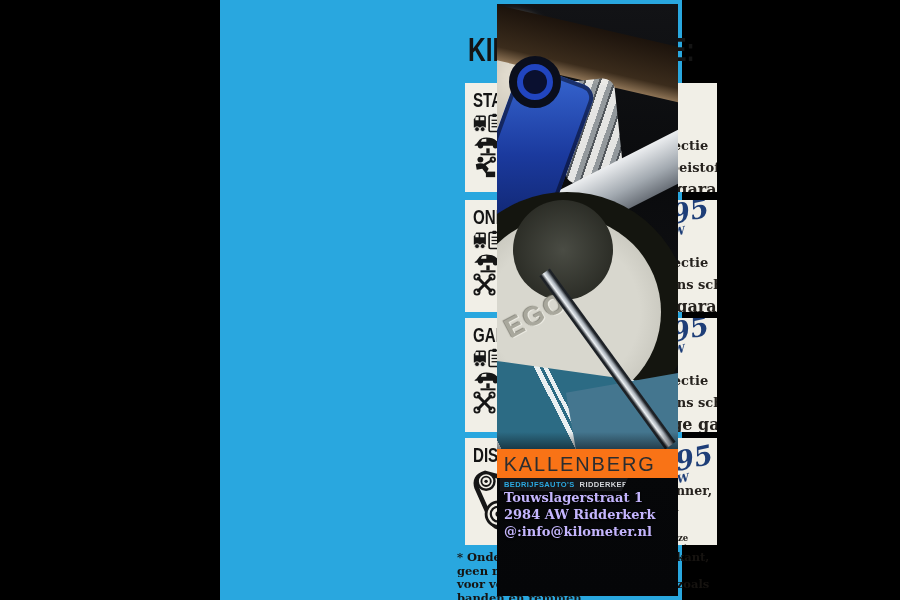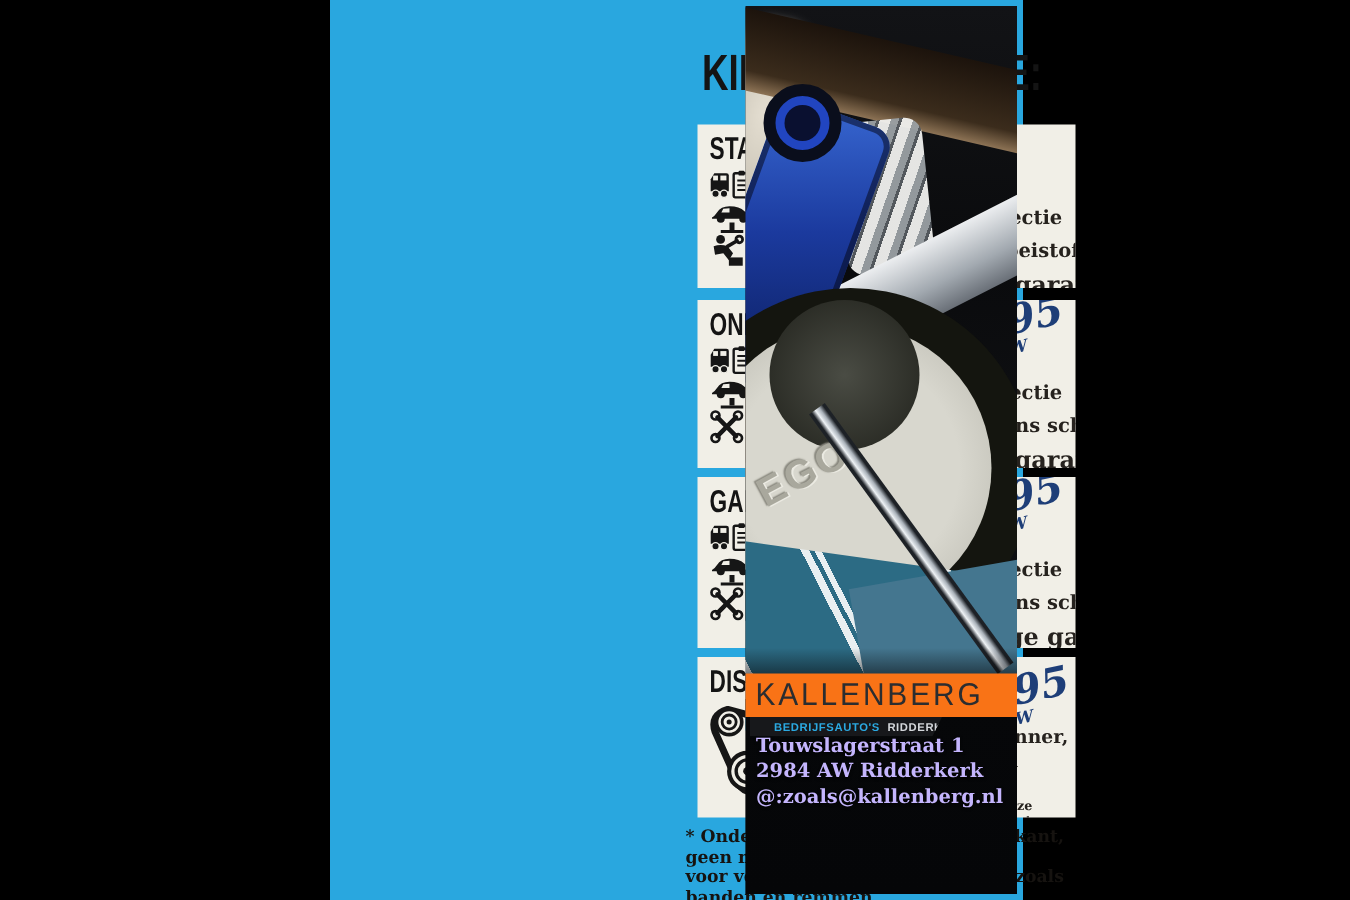--- a/index.html
+++ b/index.html
@@ -71,21 +71,21 @@
   .ph-dark-bottom{left:0;top:428px;width:181px;height:164px;
                   background:linear-gradient(180deg,rgba(6,7,9,0) 0,#060709 34px,#050608 100%);}
   
   #logo-white{position:absolute;left:497px;top:449px;width:181px;height:29px;background:#f97316;
               display:flex;align-items:center;}
   #logo-text{font-family:"Liberation Sans",sans-serif;font-weight:normal;font-size:21px;color:#2b2d30;
              letter-spacing:2px;padding-left:7px;transform:scaleX(0.95);transform-origin:0 50%;white-space:nowrap;}
   #logo-dark{position:absolute;left:500px;top:478px;width:128px;height:13px;background:#17181b;
              clip-path:polygon(0 0,100% 0,95% 100%,0 100%);display:flex;align-items:center;
              font-size:7.5px;font-weight:bold;letter-spacing:.4px;}
-  #logo-sub-left{color:#2ba9e1;padding-left:16px;}
+  #logo-sub-left{color:#2ba9e1;padding-left:4px;}
   #logo-slant{width:7px;height:13px;background:linear-gradient(105deg,transparent 45%,#cfd2d6 45%,#cfd2d6 60%,#17181b 60%);margin-left:3px;}
   #logo-sub-right{color:#d3d6da;padding-left:2px;}
   #contact{position:absolute;left:504px;top:489px;width:172px;font-family:"DejaVu Serif",serif;
            font-weight:bold;font-size:13px;line-height:17px;color:#c4b5fd;text-shadow:0 1px 2px rgba(0,0,0,.8);}
   #contact div{white-space:nowrap;}
 </style>
 </head>
 <body>
 
 <svg width="0" height="0" style="position:absolute" aria-hidden="true">
@@ -296,15 +296,15 @@
     <span id="logo-text">KALLENBERG</span>
   </div>
   <div id="logo-dark">
     <span id="logo-sub-left">BEDRIJFSAUTO'S</span>
     <span id="logo-slant"></span>
     <span id="logo-sub-right">RIDDERKERK</span>
   </div>
   <div id="contact">
     <div>Touwslagerstraat 1</div>
     <div>2984 AW Ridderkerk</div>
-    <div>@:zoals@kallenberg.nl</div>
+    <div>@:info@kilometer.nl</div>
   </div>
 </div>
 
 </body></html>

